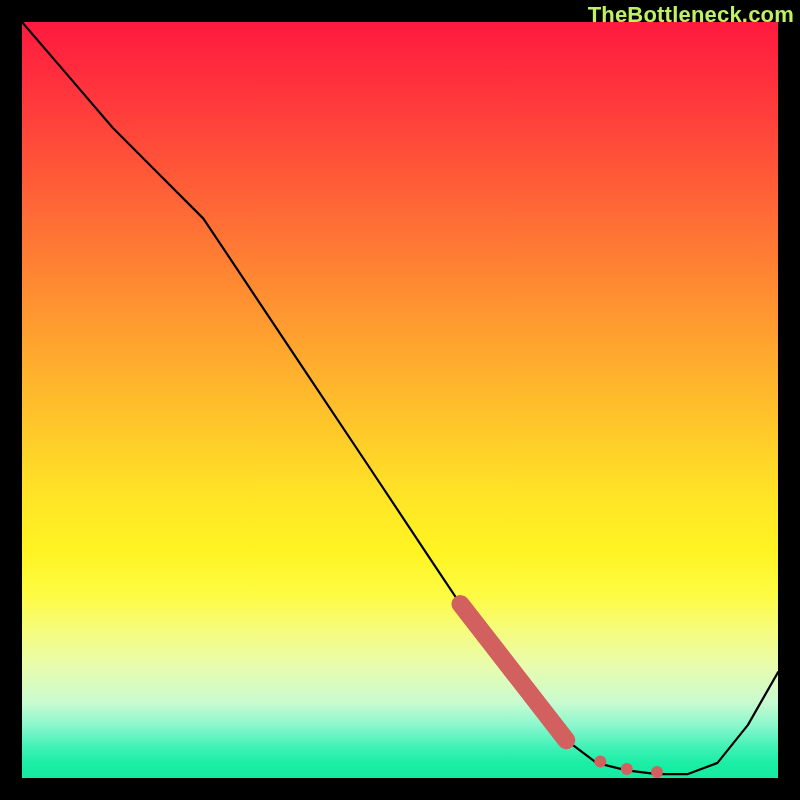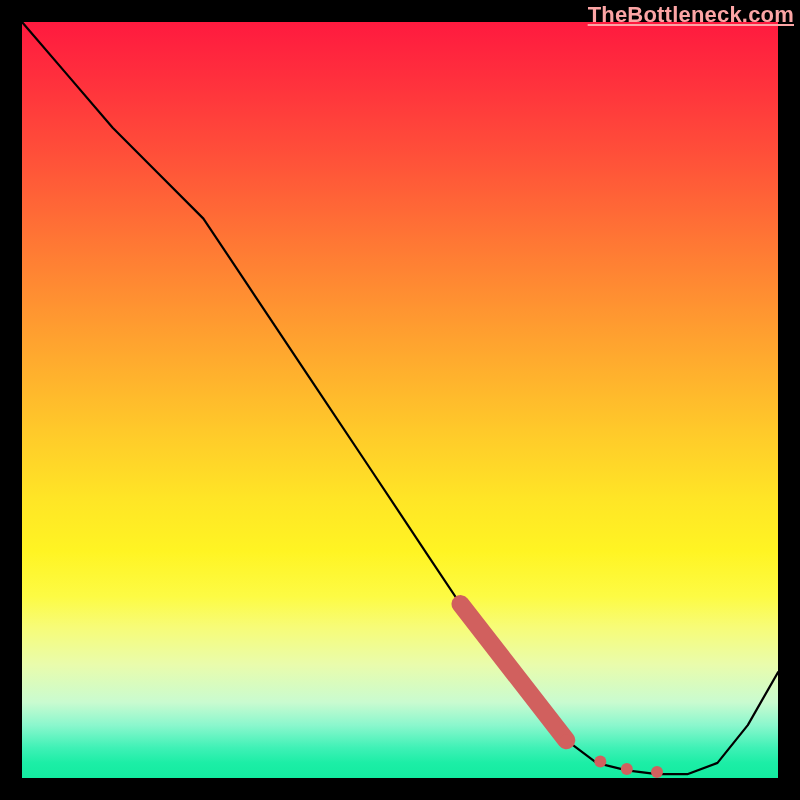--- a/index.html
+++ b/index.html
@@ -15,27 +15,26 @@
     position: relative;
     width: 800px;
     height: 800px;
     background: #000000;
     box-sizing: border-box;
   }
   .watermark {
     position: absolute;
     top: 2px;
     right: 6px;
-    color: #fca5a5;
+    color: #bef264;
     font-size: 22px;
     font-weight: 600;
     letter-spacing: 0.2px;
     z-index: 30;
     user-select: none;
-    text-decoration: underline;
   }
   .plot-frame {
     position: absolute;
     left: 22px;
     top: 22px;
     width: 756px;
     height: 756px;
     background: #ffffff;
     box-sizing: border-box;
   }

